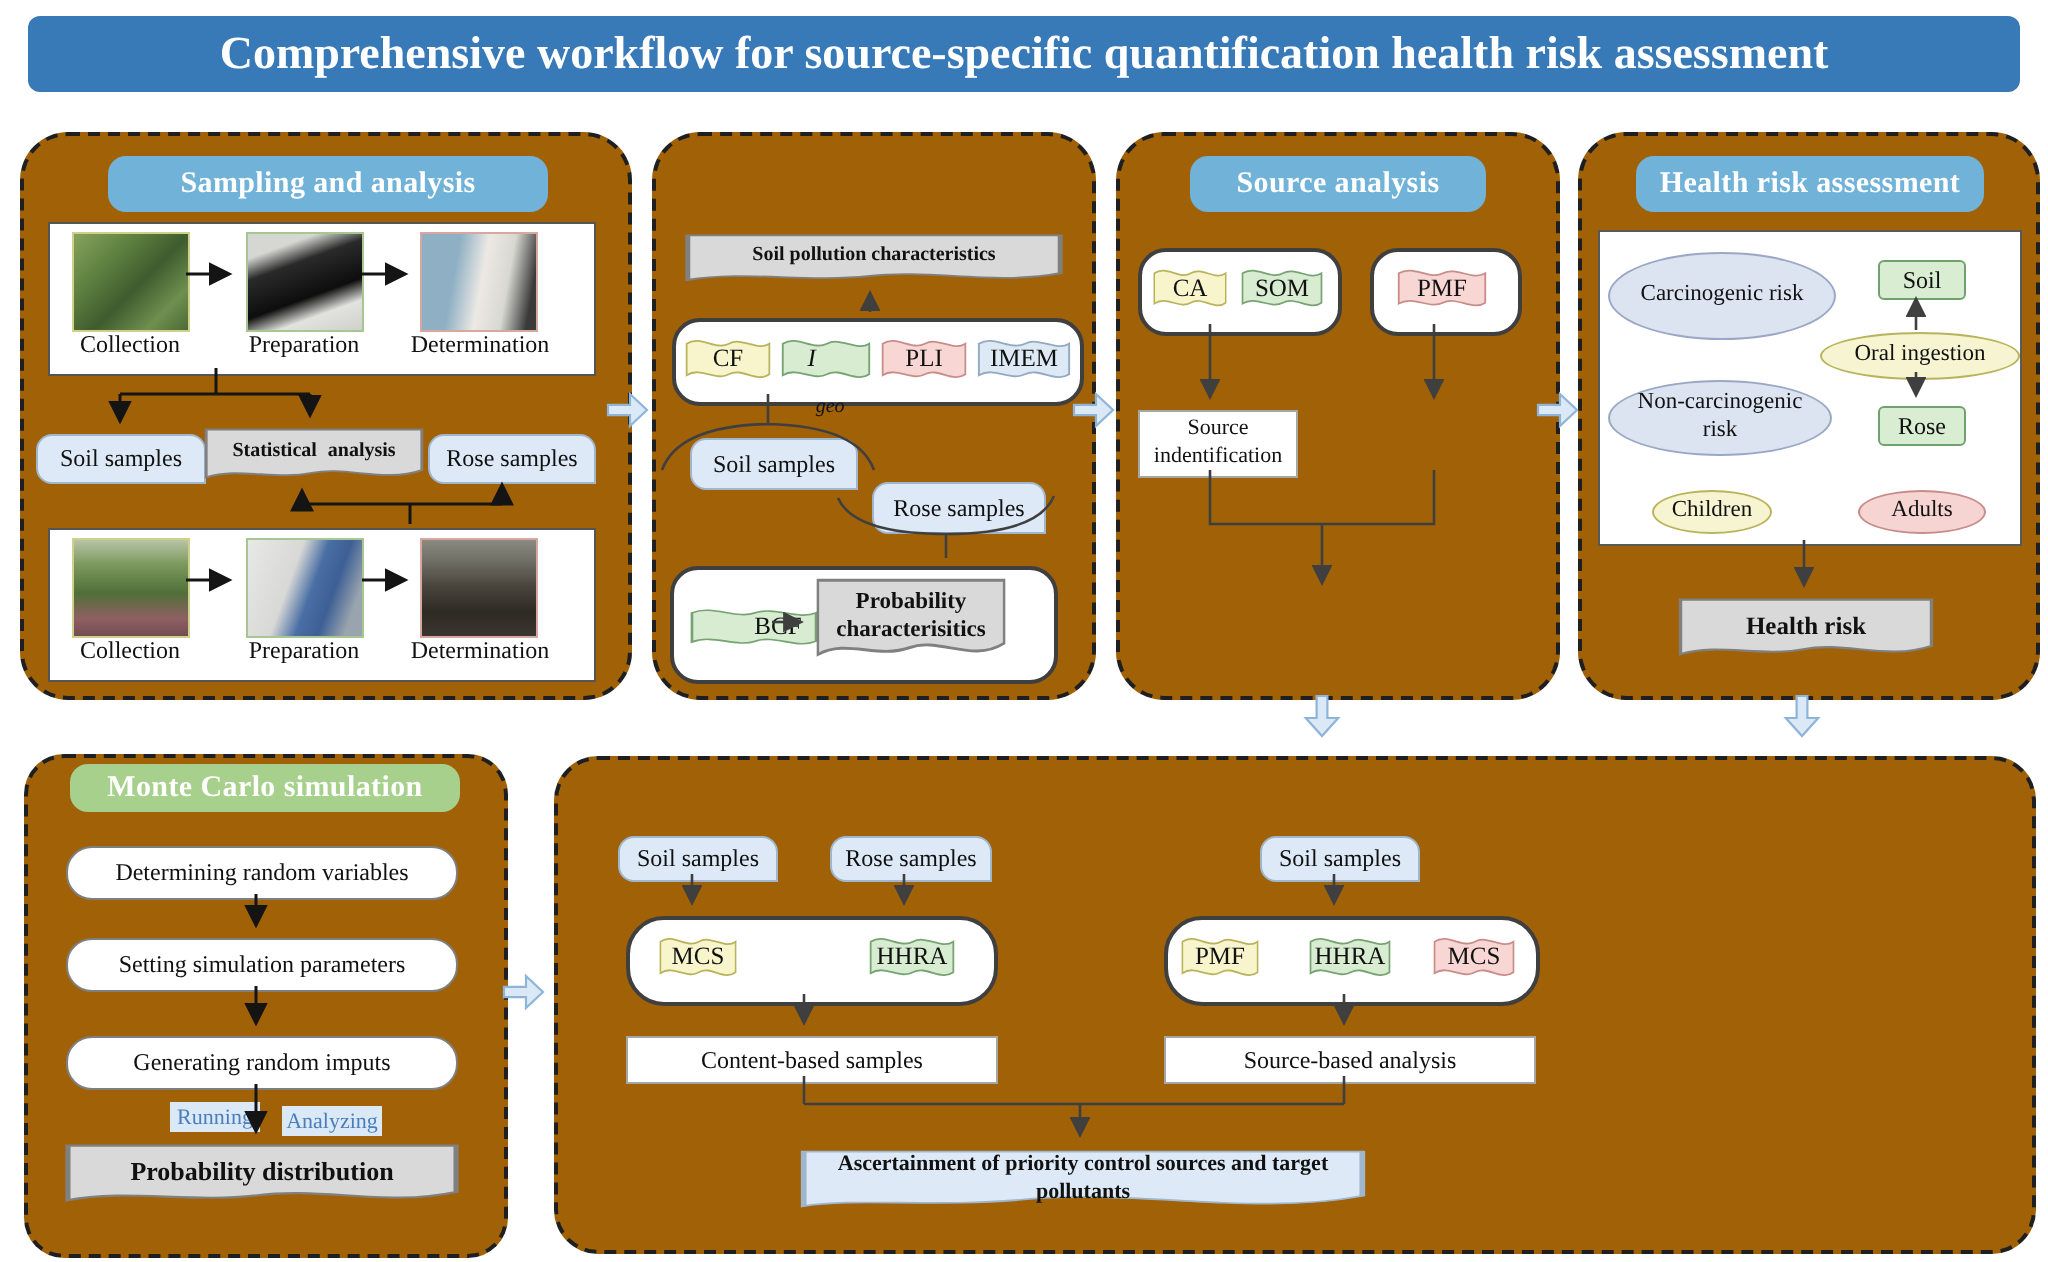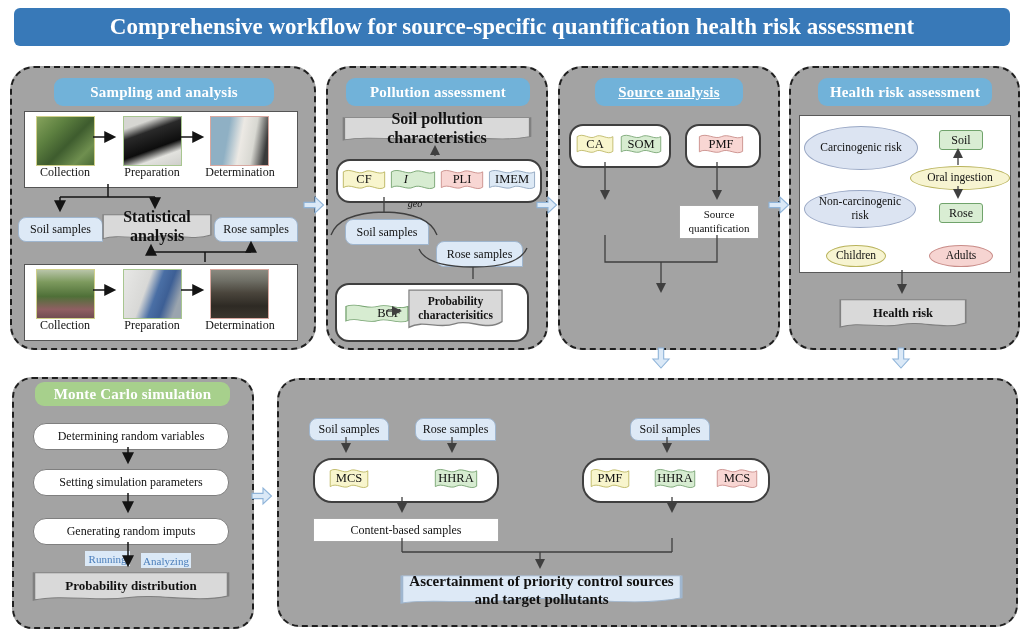--- a/index.html
+++ b/index.html
@@ -1,19 +1,19 @@
 <!DOCTYPE html>
 <html><head>
 <meta charset="utf-8">
 <style>
   html,body{margin:0;padding:0;background:#fff;}
   #canvas{position:relative;width:1024px;height:631px;background:#fff;overflow:hidden;
           font-family:"Liberation Serif","DejaVu Serif",serif;color:#111;}
   .abs{position:absolute;}
-  .panel{position:absolute;border:2.5px dashed #1f1f1f;border-radius:24px;background:#a3a3a3;}
+  .panel{position:absolute;border:2.5px dashed #1f1f1f;border-radius:24px;background:#a16207;}
   .hdr{position:absolute;display:flex;align-items:center;justify-content:center;
        color:#fff;font-weight:bold;font-size:15px;border-radius:9px;letter-spacing:.2px;}
   .title{position:absolute;display:flex;align-items:center;justify-content:center;
          background:#3879b8;color:#fff;font-weight:bold;font-size:23px;border-radius:6px;}
   .card{position:absolute;background:#dde9f6;border:1px solid #9fb6cf;
         border-radius:8px 8px 0 8px;display:flex;align-items:center;justify-content:center;font-size:12px;}
   .wbox{position:absolute;background:#fff;border:1px solid #a6a6a6;display:flex;align-items:center;
         justify-content:center;text-align:center;font-size:12px;line-height:1.25;}
   .stadium{position:absolute;background:#fff;border:1.2px solid #7f7f7f;border-radius:13px;
         display:flex;align-items:center;justify-content:center;font-size:12px;}
@@ -30,21 +30,21 @@
   .chip{position:absolute;background:#dbe9f7;color:#4a7ebb;font-size:11px;
         display:flex;align-items:center;justify-content:center;}
   .photo{position:absolute;}
   .pcap{position:absolute;font-size:12px;text-align:center;}
   .flag{position:absolute;}
   .flag svg,.banner svg{position:absolute;left:0;top:0;width:100%;height:100%;}
   .flag .t{position:relative;width:100%;height:100%;display:flex;align-items:center;
            justify-content:center;font-size:12.5px;}
   .banner{position:absolute;}
   .banner .t{position:relative;width:100%;height:100%;display:flex;align-items:center;
-             justify-content:center;text-align:center;font-weight:bold;font-size:16px;
+             justify-content:center;text-align:center;font-weight:bold;font-size:10px;
              padding-bottom:5px;box-sizing:border-box;line-height:1.2;}
   .it{font-style:italic;}
   sub{font-size:10px;font-style:italic;margin-top:48px;}
   #overlay{position:absolute;left:0;top:0;width:1024px;height:631px;pointer-events:none;z-index:10;}
   .f-yellow{fill:#f8f5cd;stroke:#b9b35c;}
   .f-green{fill:#d7ecd1;stroke:#76a371;}
   .f-pink{fill:#f8d6d3;stroke:#c98d89;}
   .f-blue{fill:#dde9f5;stroke:#93a9c2;}
   .f-gray{fill:#d9d9d9;stroke:#808080;}
   .f-lblue{fill:#dde9f6;stroke:#9fb6cf;}
@@ -81,21 +81,20 @@
       <div class="photo" style="left:11px;top:4px;width:57px;height:48px;border:1px solid #cfd08a;background:linear-gradient(180deg,#b8c4a8 0%,#7d9a5e 25%,#4f7038 55%,#8f5f62 82%,#724d52 100%);"></div>
       <div class="photo" style="left:98px;top:4px;width:57px;height:48px;border:1px solid #a8c690;background:linear-gradient(110deg,#e8e8e6 0%,#d8d8d6 38%,#4a6fa5 55%,#3d5f95 70%,#9aa4ae 88%);"></div>
       <div class="photo" style="left:185px;top:4px;width:57px;height:48px;border:1px solid #d8a8a0;background:linear-gradient(180deg,#8a8a80 0%,#6f6f66 22%,#4a453c 48%,#2e2a24 75%,#3a362e 100%);"></div>
       <div class="pcap" style="left:0px;top:53px;width:80px;">Collection</div>
       <div class="pcap" style="left:87px;top:53px;width:80px;">Preparation</div>
       <div class="pcap" style="left:172px;top:53px;width:86px;">Determination</div>
     </div>
   </div>
 
   <div class="panel" style="left:326px;top:66px;width:218px;height:280px;">
-    <div class="hdr" style="left:18px;top:10px;width:184px;height:28px;background:#71b2d9;">Pollution assessment</div>
 
     <div class="banner" style="left:14px;top:49px;width:190px;height:27px;">
       <svg viewBox="0 0 100 40" preserveAspectRatio="none">
         <path class="f-gray" stroke-width="1.3" d="M1,1 L99,1 L99,29 C82,38 65,26 49,31 C32,36 16,27 1,34 Z"></path>
         </svg>
       <div class="t">Soil pollution characteristics</div>
     </div>
 
     <div class="cont" style="left:8px;top:91px;width:202px;height:40px;"></div>
     <div class="flag" style="left:14px;top:98px;width:44px;height:27px;">
@@ -138,21 +137,21 @@
     </div>
     <div class="banner" style="left:80px;top:221px;width:95px;height:45px;">
       <svg viewBox="0 0 100 40" preserveAspectRatio="none">
         <path class="f-gray" stroke-width="1.3" d="M1,1 L99,1 L99,29 C82,38 65,26 49,31 C32,36 16,27 1,34 Z"></path>
         </svg>
       <div class="t" style="font-size:11.5px;">Probability characterisitics</div>
     </div>
   </div>
 
   <div class="panel" style="left:558px;top:66px;width:218px;height:280px;">
-    <div class="hdr" style="left:35px;top:10px;width:148px;height:28px;background:#71b2d9;text-decoration:underline;">Source analysis</div>
+    <div class="hdr" style="left:35px;top:10px;width:148px;height:28px;background:#71b2d9;">Source analysis</div>
 
     <div class="cont" style="left:9px;top:56px;width:98px;height:40px;"></div>
     <div class="flag" style="left:16px;top:63px;width:38px;height:26px;">
       <svg viewBox="0 0 100 60" preserveAspectRatio="none">
         <path class="f-yellow" stroke-width="2" d="M3,13 C19,3 36,21 51,13 C66,5 83,22 97,13 L97,47 C83,57 66,39 51,47 C36,55 19,38 3,48 Z"></path>
         </svg>
       <div class="t">CA</div>
     </div>
     <div class="flag" style="left:60px;top:63px;width:42px;height:26px;">
       <svg viewBox="0 0 100 60" preserveAspectRatio="none">
@@ -161,21 +160,21 @@
       <div class="t">SOM</div>
     </div>
     <div class="cont" style="left:125px;top:56px;width:72px;height:40px;"></div>
     <div class="flag" style="left:138px;top:63px;width:46px;height:26px;">
       <svg viewBox="0 0 100 60" preserveAspectRatio="none">
         <path class="f-pink" stroke-width="2" d="M3,13 C19,3 36,21 51,13 C66,5 83,22 97,13 L97,47 C83,57 66,39 51,47 C36,55 19,38 3,48 Z"></path>
         </svg>
       <div class="t">PMF</div>
     </div>
 
-    <div class="wbox" style="left:119px;top:137px;width:78px;height:32px;font-size:11px;">Source quantification</div>
+    <div class="wbox" style="left:9px;top:137px;width:78px;height:32px;font-size:11px;">Source indentification</div>
 
   </div>
 
   <div class="panel" style="left:789px;top:66px;width:227px;height:280px;">
     <div class="hdr" style="left:27px;top:10px;width:174px;height:28px;background:#71b2d9;">Health risk assessment</div>
 
     <div class="ibox" style="left:8px;top:47px;width:210px;height:156px;"></div>
     <div class="ell blue" style="left:13px;top:58px;width:112px;height:42px;">Carcinogenic risk</div>
     <div class="grect" style="left:148px;top:62px;width:42px;height:18px;">Soil</div>
     <div class="ell yellow" style="left:119px;top:98px;width:98px;height:22px;">Oral ingestion</div>
@@ -241,26 +240,27 @@
       <div class="t">HHRA</div>
     </div>
     <div class="flag" style="left:437px;top:85px;width:42px;height:27px;">
       <svg viewBox="0 0 100 60" preserveAspectRatio="none">
         <path class="f-pink" stroke-width="2" d="M3,13 C19,3 36,21 51,13 C66,5 83,22 97,13 L97,47 C83,57 66,39 51,47 C36,55 19,38 3,48 Z"></path>
         </svg>
       <div class="t">MCS</div>
     </div>
 
     <div class="wbox" style="left:34px;top:138px;width:184px;height:22px;">Content-based samples</div>
+    <div class="wbox" style="left:303px;top:138px;width:184px;height:22px;">Source-based analysis</div>
 
     <div class="banner" style="left:120px;top:195px;width:285px;height:34px;">
       <svg viewBox="0 0 100 40" preserveAspectRatio="none">
         <path class="f-lblue" stroke-width="1" d="M1,1 L99,1 L99,27 C80,39 60,23 40,29 C24,34 10,28 1,33 Z"></path>
         </svg>
-      <div class="t" style="font-size:15px;">Ascertainment of priority control sources and target pollutants</div>
+      <div class="t" style="font-size:11px;">Ascertainment of priority control sources and target pollutants</div>
     </div>
   </div>
 
   <svg id="overlay" viewBox="0 0 1024 631">
     <defs>
       <marker id="ab" markerWidth="9" markerHeight="8" refX="6.5" refY="4" orient="auto">
         <path d="M0,0 L8,4 L0,8 Z" fill="#141414"></path>
         </marker>
       <marker id="ag" markerWidth="9" markerHeight="8" refX="6.5" refY="4" orient="auto">
         <path d="M0,0 L8,4 L0,8 Z" fill="#3f3f3f"></path>

